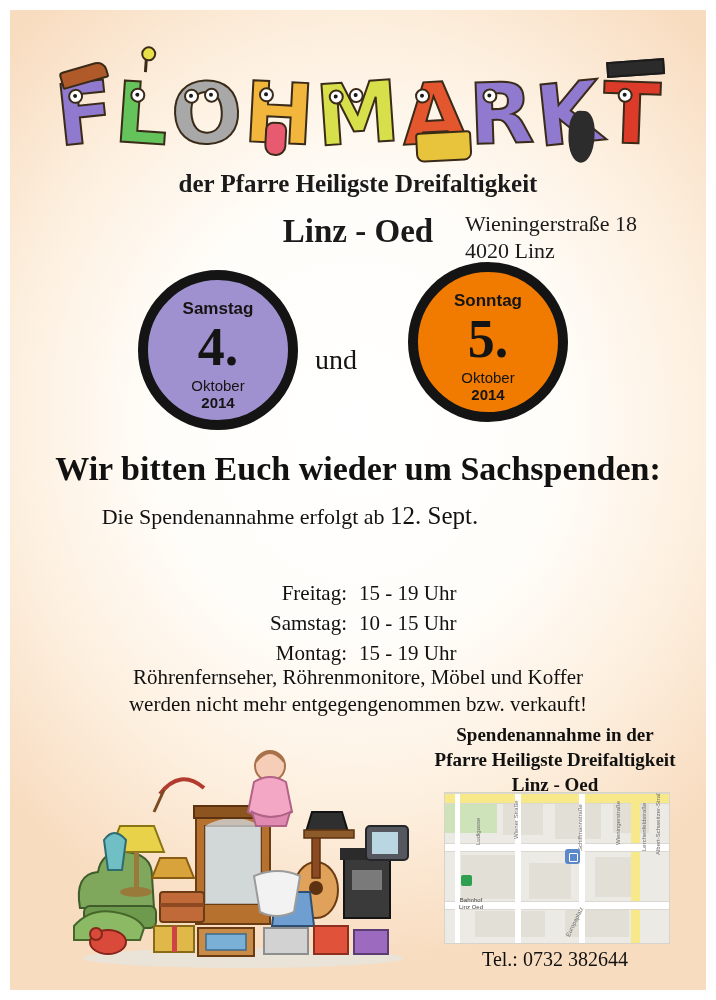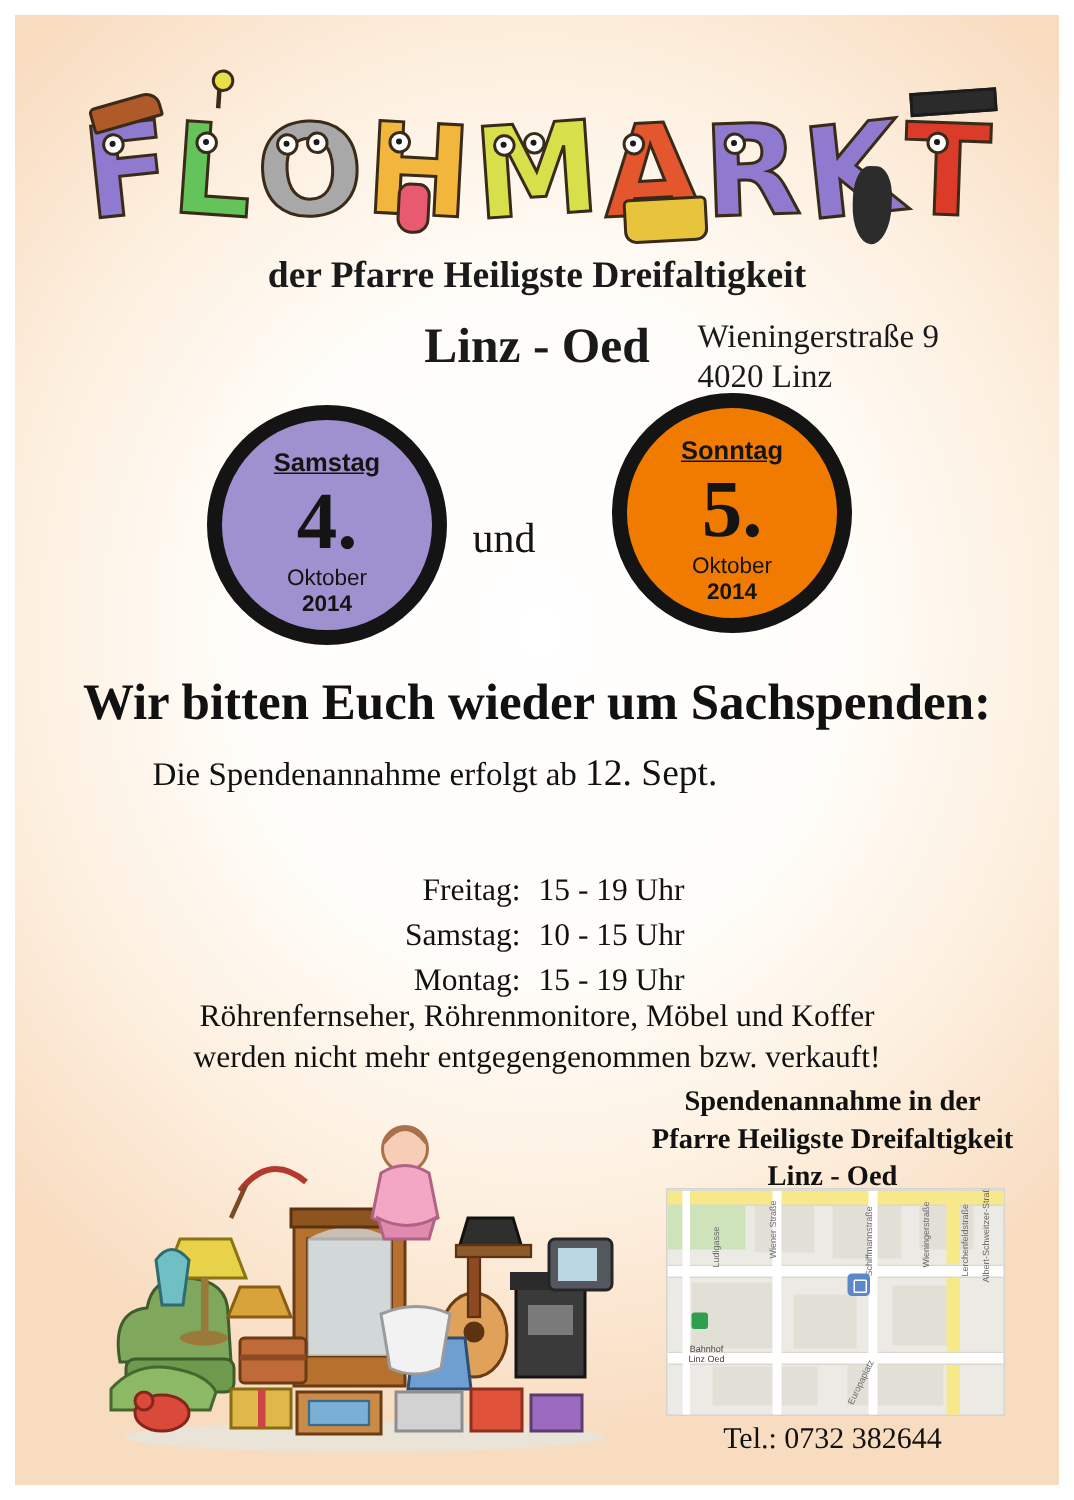--- a/index.html
+++ b/index.html
@@ -188,21 +188,20 @@
     text-align: center;
     color: #141414;
     font-family: "Liberation Sans", sans-serif;
   }
   .circle.left { left: 128px; top: 2px; background: #9f91cf; }
   .circle.right { left: 398px; top: -6px; background: #f07b00; }
   .circle .dow {
     margin-top: 19px;
     font-weight: bold;
     font-size: 17px;
-    text-decoration: underline;
   }
   .circle .num {
     font-family: "Liberation Serif", serif;
     font-weight: bold;
     font-size: 54px;
     line-height: 52px;
     margin-top: 2px;
   }
   .circle .mon {
     font-weight: normal;
@@ -407,21 +406,21 @@
       <div class="ltr l10">
         <span class="glyph">T</span>
         <span class="cap"></span>
         <span class="eye e-left"></span>
       </div>
     </div>
 
     <div class="sub1">der Pfarre Heiligste Dreifaltigkeit</div>
     <div class="sub2">Linz - Oed</div>
     <div class="address">
-      <div>Wieningerstraße 9</div>
+      <div>Wieningerstraße 18</div>
       <div>4020 Linz</div>
     </div>
 
     <div class="dates">
       <div class="circle left">
         <div class="dow">Samstag</div>
         <div class="num">4.</div>
         <div class="mon">Oktober</div>
         <div class="yr">2014</div>
       </div>

